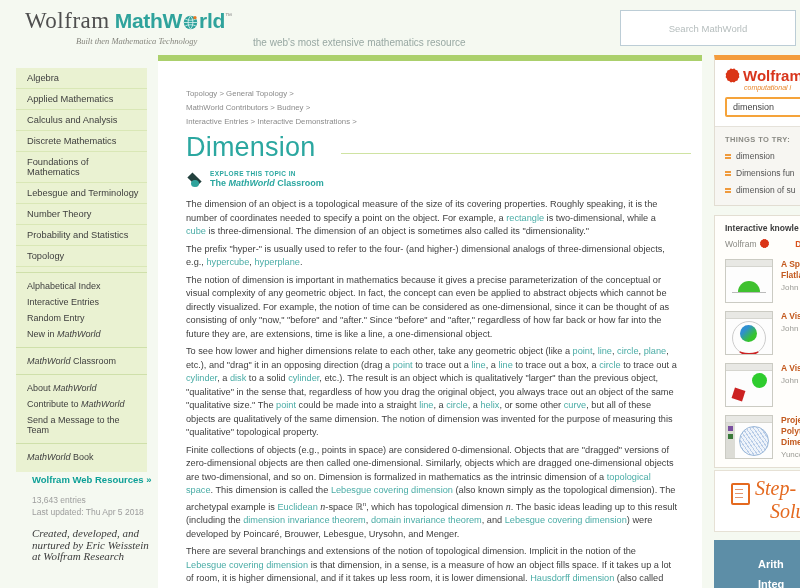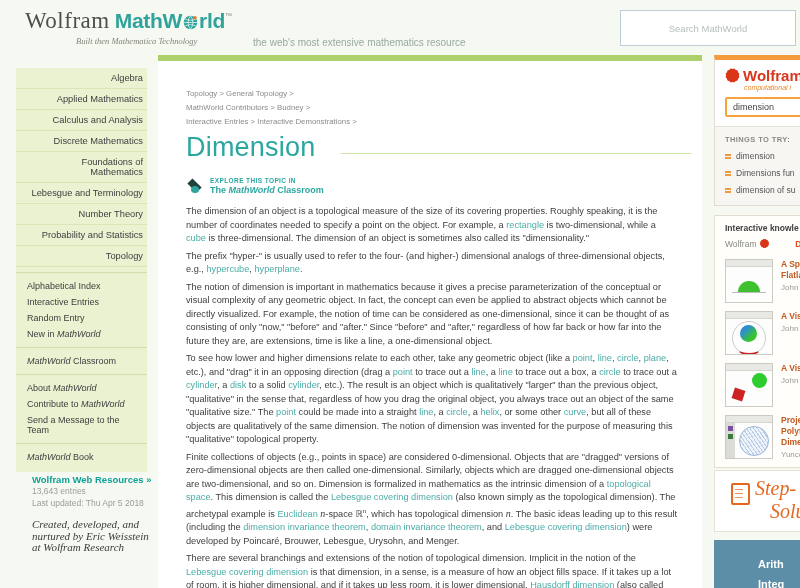--- a/index.html
+++ b/index.html
@@ -17,40 +17,40 @@
   .tagline{position:absolute;left:253px;top:17px;font-size:10px;color:#98a8a3;margin-top:20px;}
   .search{position:absolute;left:620px;top:10px;width:158px;height:22px;border:1px solid #bccdd6;
     background:#fff;font-size:9.5px;color:#444;padding:6px 8px;outline:none;text-align:center;}
   .search::placeholder{color:#b5bdbd;}
 
   .green-bar{position:absolute;left:158px;top:55px;width:544px;height:6px;background:#abd06c;}
 
   
   .sidebar{position:absolute;left:16px;top:68px;width:131px;background:#eaf2d2;padding-bottom:7px;}
   .srow{padding:5px 4px 5px 11px;font-size:9.3px;color:#3e3e3e;cursor:pointer;}
-  .srow.a{border-bottom:1px solid #d9e7b6;text-align:right;}
+  .srow.a{border-bottom:1px solid #d9e7b6;}
   .srow.b{padding:3px 4px 3px 11px;font-size:9px;}
   .sdiv{border-top:1px solid #cfe0aa;margin:5px 0;}
   .srow i{font-style:italic;}
 
   .resources{position:absolute;left:32px;top:474px;width:122px;}
   .res-title{font-size:9.5px;font-weight:bold;color:#0fa097;cursor:pointer;}
-  .res-meta{font-size:8.5px;color:#9d9d9d;line-height:12px;}
+  .res-meta{font-size:8.5px;color:#9d9d9d;margin-top:9px;line-height:12px;}
   .res-credit{margin-top:10px;font-family:"Liberation Serif",serif;font-style:italic;
     font-size:11px;color:#3c3c3c;line-height:11.5px;}
 
   
   .content{position:absolute;left:158px;top:61px;width:544px;height:527px;background:#ffffff;}
   .inner{padding:26px 11px 0 28px;}
   .crumbs{font-size:7.8px;color:#8b8b8b;line-height:14px;}
   .crumbs .lnk{color:#8b8b8b;}
   .title-row{display:flex;align-items:center;margin-top:3px;}
   .title{font-size:27px;color:#2ba7a0;letter-spacing:.2px;}
   .title-rule{flex:1;height:1px;background:#cfe3a2;margin-left:26px;margin-top:12px;}
-  .classroom{display:flex;margin-top:14px;align-items:center;cursor:pointer;}
+  .classroom{display:flex;margin-top:7px;align-items:flex-end;cursor:pointer;}
   .cap{position:relative;width:18px;height:15px;margin-right:6px;}
   .cap .board{position:absolute;left:2px;top:0;width:13px;height:13px;background:#23413e;
     transform:rotate(45deg) scale(1,.55);}
   .cap .dot{position:absolute;left:5px;top:7px;width:8px;height:7px;border-radius:50%;background:#2fa39c;}
   .exp1{font-size:6.5px;font-weight:bold;color:#2ba7a0;letter-spacing:.4px;}
   .exp2{font-size:9px;font-weight:bold;color:#2ba7a0;margin-top:1px;}
   .exp2 i{font-style:italic;}
   .paragraphs{margin-top:10px;font-size:9.2px;line-height:13.5px;color:#3e3e3e;}
   .paragraphs p{margin:0 13px 4px 0;}
   .lnk{color:#4aaca6;cursor:pointer;}

